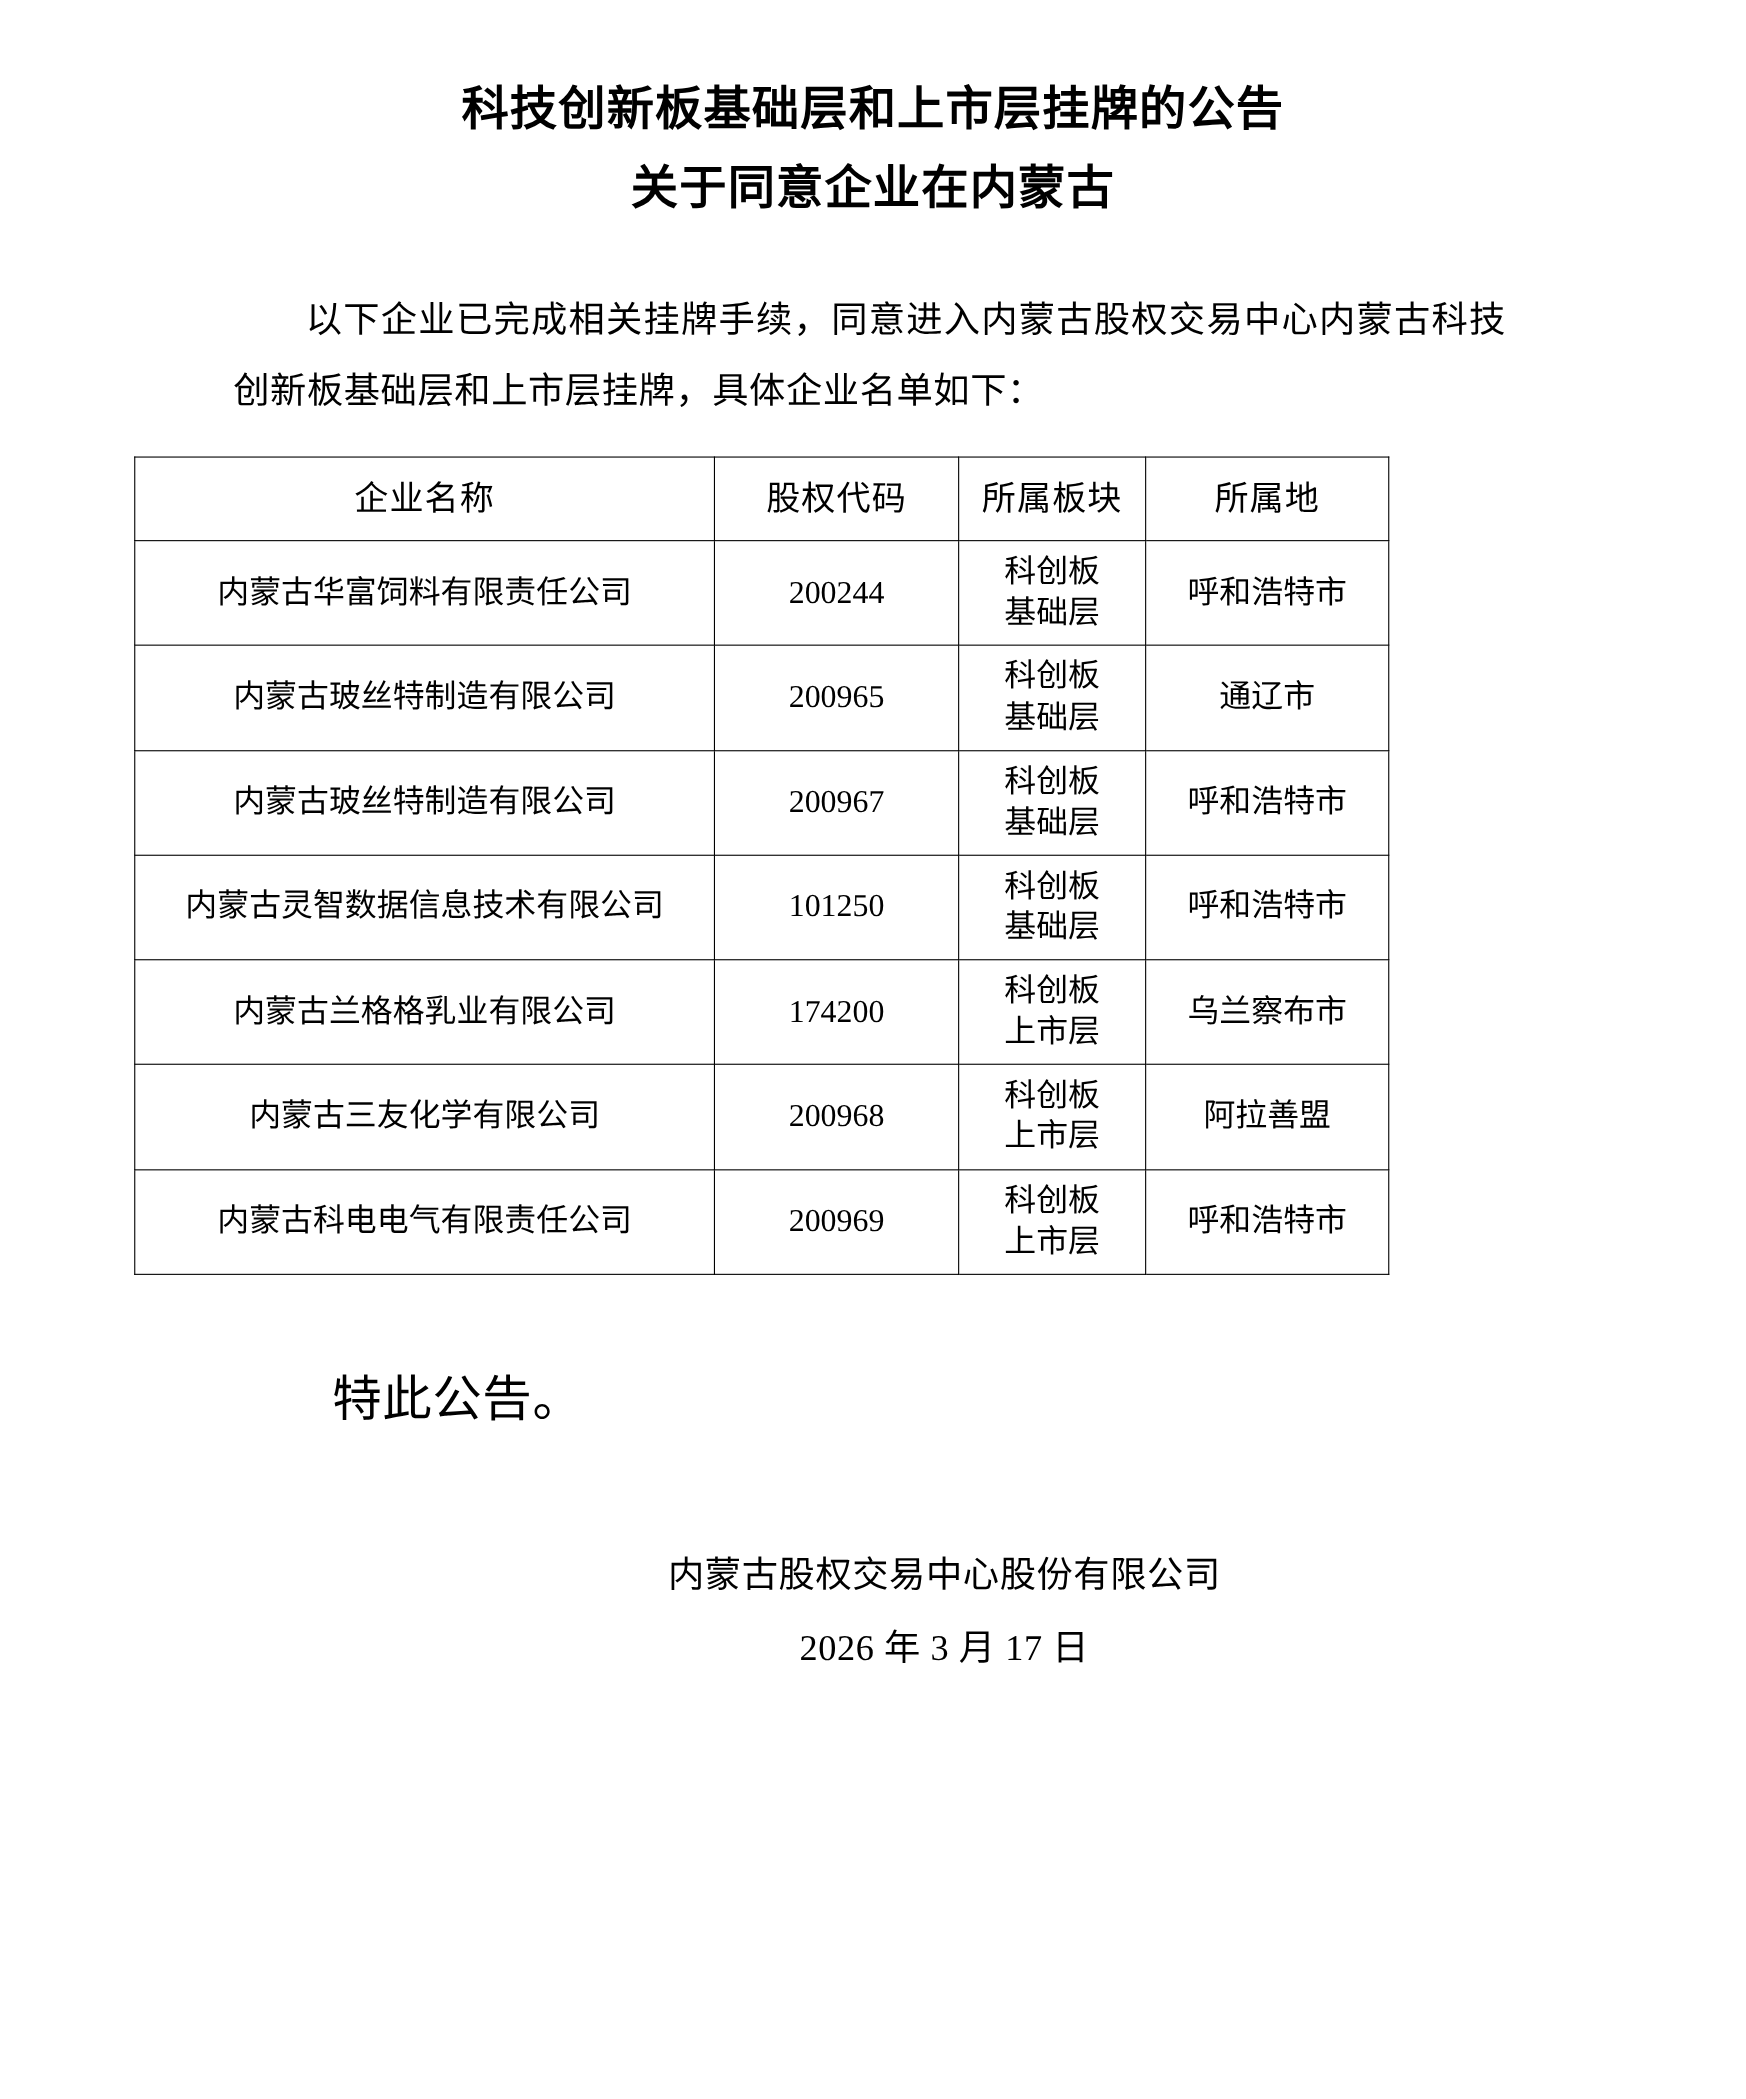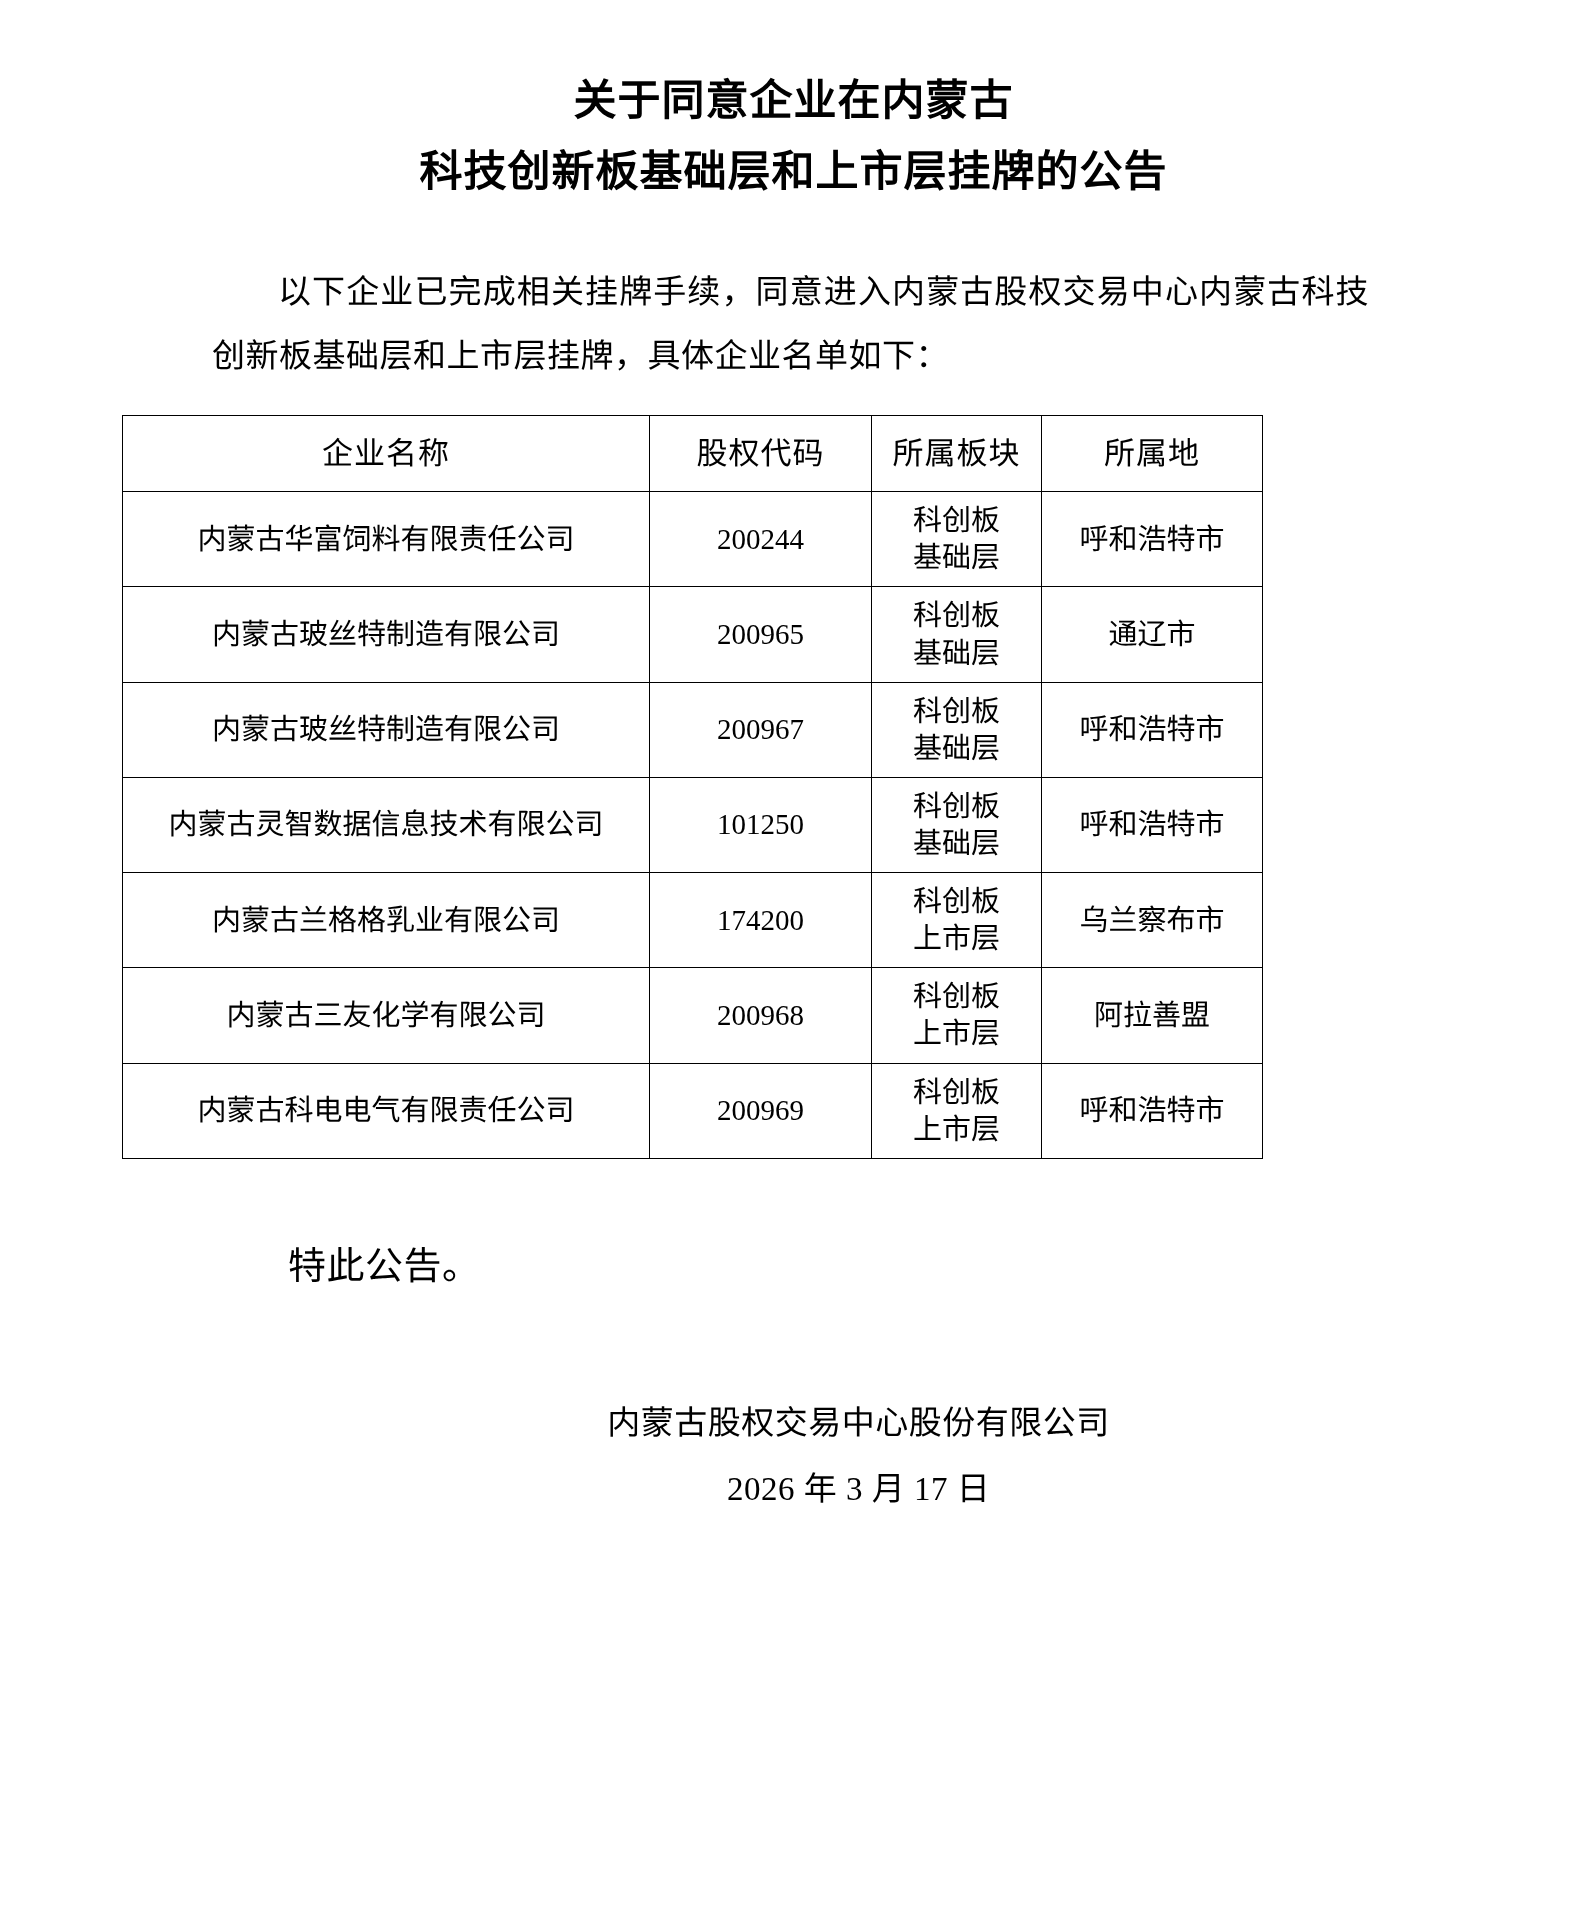--- a/index.html
+++ b/index.html
@@ -63,21 +63,21 @@
     letter-spacing: 1px;
   }
   col.c-name { width: 527px; }
   col.c-code { width: 222px; }
   col.c-board { width: 170px; }
   col.c-region { width: 221px; }
   .cell-two-line span {
     display: block;
   }
   .closing {
-    font-size: 38px;
+    font-size: 45px;
     margin: 76px 0 0 0;
     padding-left: 112px;
     text-indent: 2em;
     letter-spacing: 0.5px;
   }
   .signature {
     margin-top: 100px;
     text-align: center;
     font-size: 33px;
     line-height: 2.0;
@@ -91,22 +91,22 @@
     display: block;
     padding-left: 130px;
   }
 </style>
 </head>
 <body>
 
 <div class="page">
 
   <h1 class="doc-title">
+    <span class="line">科技创新板基础层和上市层挂牌的公告</span>
     <span class="line">关于同意企业在内蒙古</span>
-    <span class="line">科技创新板基础层和上市层挂牌的公告</span>
   </h1>
 
   <p class="body-para">以下企业已完成相关挂牌手续，同意进入内蒙古股权交易中心内蒙古科技创新板基础层和上市层挂牌，具体企业名单如下：</p>
 
   <table class="listing">
     <colgroup>
       <col class="c-name">
       <col class="c-code">
       <col class="c-board">
       <col class="c-region">

